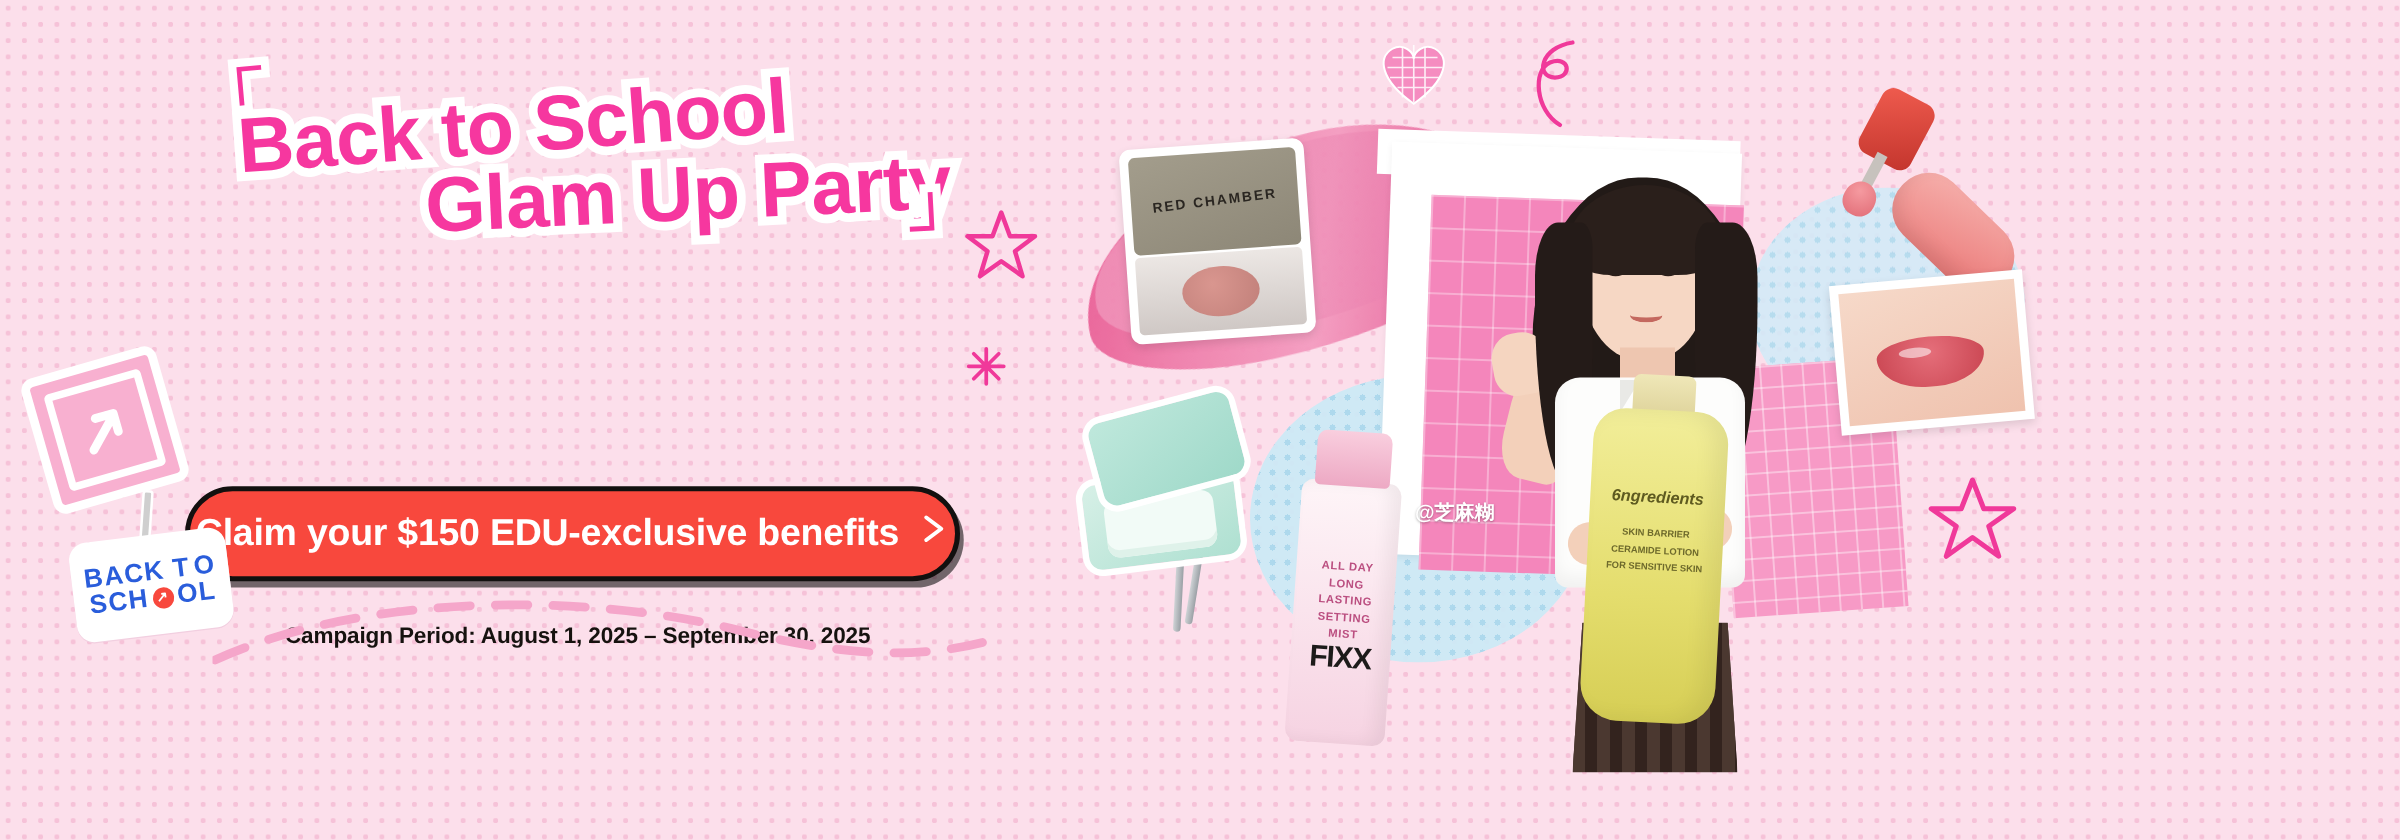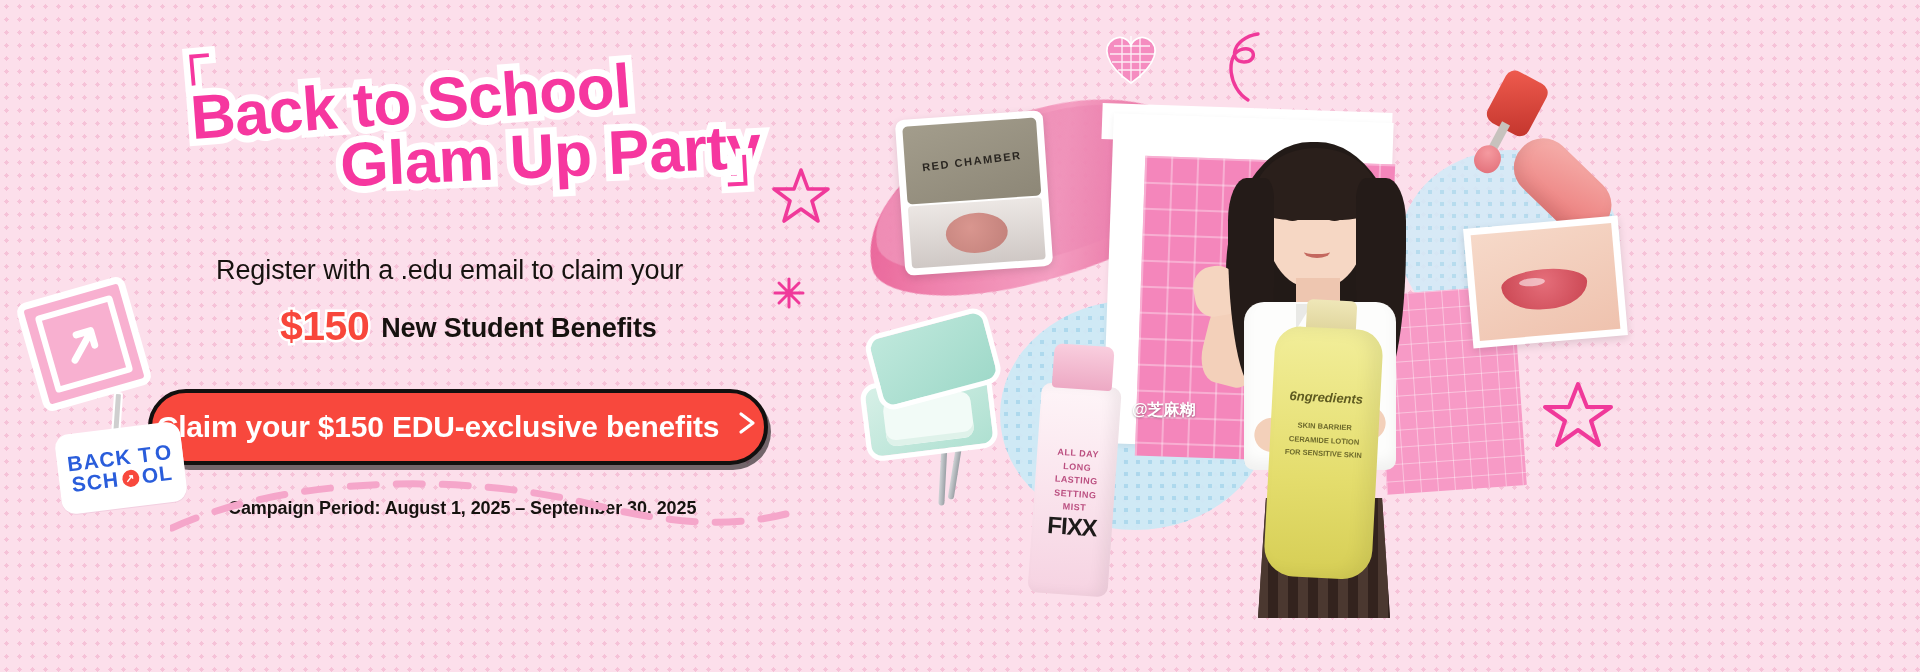--- a/index.html
+++ b/index.html
@@ -481,25 +481,20 @@
 
   <div class="left-col">
 
     <div class="headline">
       <span class="bracket bracket-open">「</span>
       <span class="hl-line hl-1">Back to School</span>
       <span class="hl-line hl-2">Glam Up Party</span>
       <span class="bracket bracket-close">」</span>
     </div>
 
-    <div class="body-line line-2">Register with a .edu email to claim your</div>
-    <div class="body-line line-3">
-      <span class="price">$150</span>
-      <span class="price-suffix">New Student Benefits</span>
-    </div>
 
     <div class="cta">
       <span class="cta-label">Claim your $150 EDU-exclusive benefits</span>
       <span class="cta-chevron">
         <svg width="22" height="26" viewBox="0 0 22 26" aria-hidden="true">
           <path d="M4 4 L16 13 L4 22" fill="none" stroke="#ffffff" stroke-width="3.2" stroke-linecap="round" stroke-linejoin="round"></path>
         </svg>
       </span>
     </div>
 

